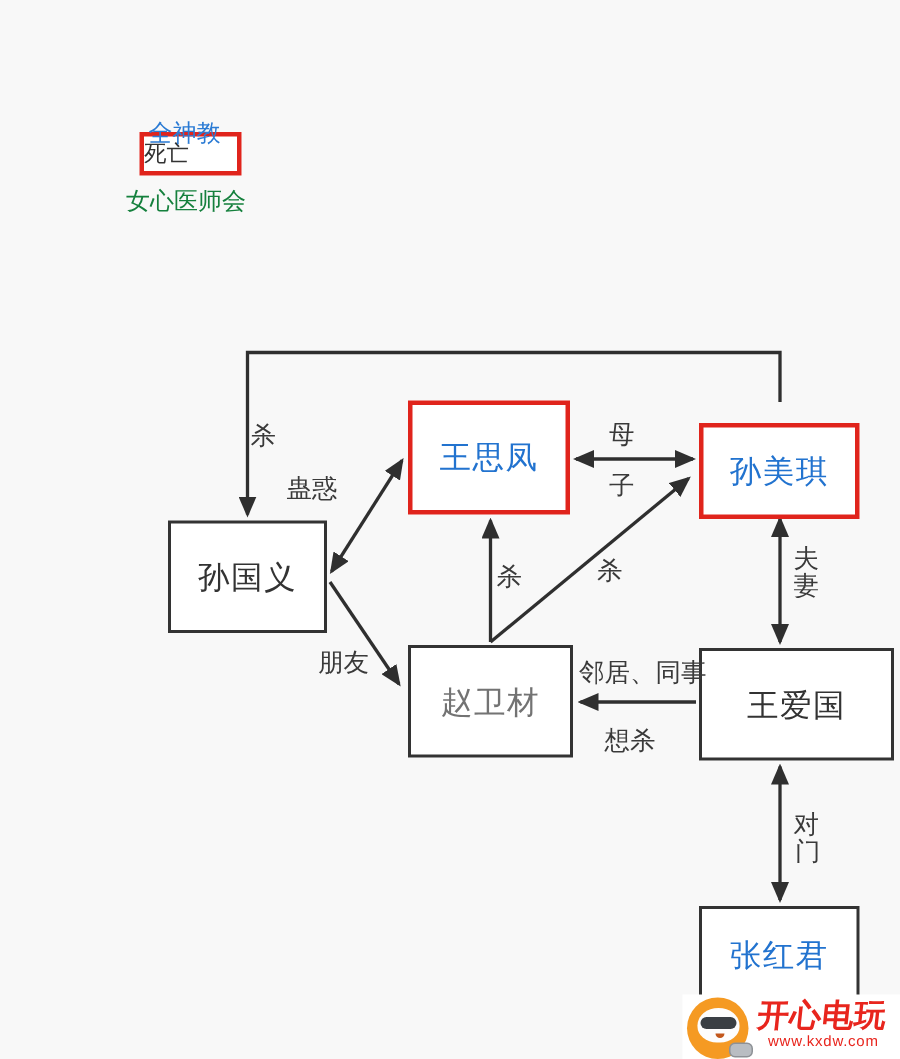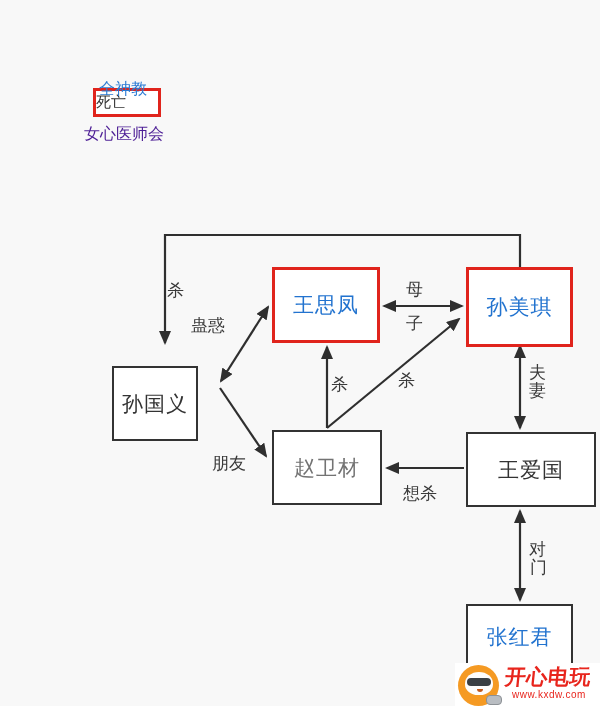--- a/index.html
+++ b/index.html
@@ -8,41 +8,41 @@
     background:#f8f8f8;font-family:"Liberation Sans",sans-serif;
   }
   
   .legend-title{position:absolute;left:40px;top:28px;font-size:15px;font-weight:bold;color:#222;}
   .legend-death-box{
     position:absolute;left:93px;top:54px;width:68px;height:29px;box-sizing:border-box;
     border:3px solid #e0241c;background:#fff;display:flex;align-items:center;
     font-size:15px;color:#333;margin-top:34px;
   }
   .legend-org1{position:absolute;left:99px;top:79px;font-size:16px;color:#2b7bd4;}
-  .legend-org2{position:absolute;left:84px;top:124px;font-size:16px;color:#4c1d95;}
+  .legend-org2{position:absolute;left:84px;top:124px;font-size:16px;color:#15803d;}
   
   .edges-svg{position:absolute;left:0;top:0;z-index:1;}
   .node{
     position:absolute;background:#fff;border:2px solid #333;box-sizing:border-box;
     display:flex;align-items:center;justify-content:center;
     font-size:21px;color:#333;letter-spacing:1px;z-index:2;
   }
   .red-border{border:3px solid #e0241c;}
   .blue-text{color:#2273cf;}
   .orange-text{color:#737373;}
-  .n-sunguoyi{left:112px;top:366px;width:86px;height:75px;}
+  .n-sunguoyi{left:112px;top:347px;width:106px;height:75px;}
   .n-wangsifeng{left:272px;top:267px;width:108px;height:76px;}
-  .n-sunmeiqi{left:466px;top:267px;width:107px;height:80px;}
+  .n-sunmeiqi{left:466px;top:282px;width:107px;height:64px;}
   .n-zhaoweicai{left:272px;top:430px;width:110px;height:75px;}
   .n-wangaiguo{left:466px;top:432px;width:130px;height:75px;}
   .n-zhanghongjun{left:466px;top:604px;width:107px;height:66px;}
   .elabel{position:absolute;font-size:17px;color:#3a3a3a;z-index:3;white-space:nowrap;}
   .l-sha-top{left:167px;top:279px;}
   .l-guhuo{left:191px;top:314px;}
-  .l-pengyou{left:212px;top:452px;}
+  .l-pengyou{left:212px;top:430px;}
   .l-mu{left:406px;top:278px;}
   .l-zi{left:406px;top:312px;}
   .l-sha-vert{left:331px;top:373px;}
   .l-sha-diag{left:398px;top:369px;}
   .l-fu{left:529px;top:361px;}
   .l-qi{left:529px;top:379px;}
   .l-linju{left:386px;top:437px;}
   .l-xiangsha{left:403px;top:482px;}
   .l-dui{left:529px;top:538px;}
   .l-men{left:530px;top:556px;}
@@ -107,20 +107,21 @@
 
   <span class="elabel l-sha-top">杀</span>
   <span class="elabel l-guhuo">蛊惑</span>
   <span class="elabel l-pengyou">朋友</span>
   <span class="elabel l-mu">母</span>
   <span class="elabel l-zi">子</span>
   <span class="elabel l-sha-vert">杀</span>
   <span class="elabel l-sha-diag">杀</span>
   <span class="elabel l-fu">夫</span>
   <span class="elabel l-qi">妻</span>
+  <span class="elabel l-linju">邻居、同事</span>
   <span class="elabel l-xiangsha">想杀</span>
   <span class="elabel l-dui">对</span>
   <span class="elabel l-men">门</span>
 
   <div class="wm">
     <div class="wm-circle">
       <div class="wm-face"></div>
       <div class="wm-glasses"></div>
       <div class="wm-mouth"></div>
       <div class="wm-pad"></div>

